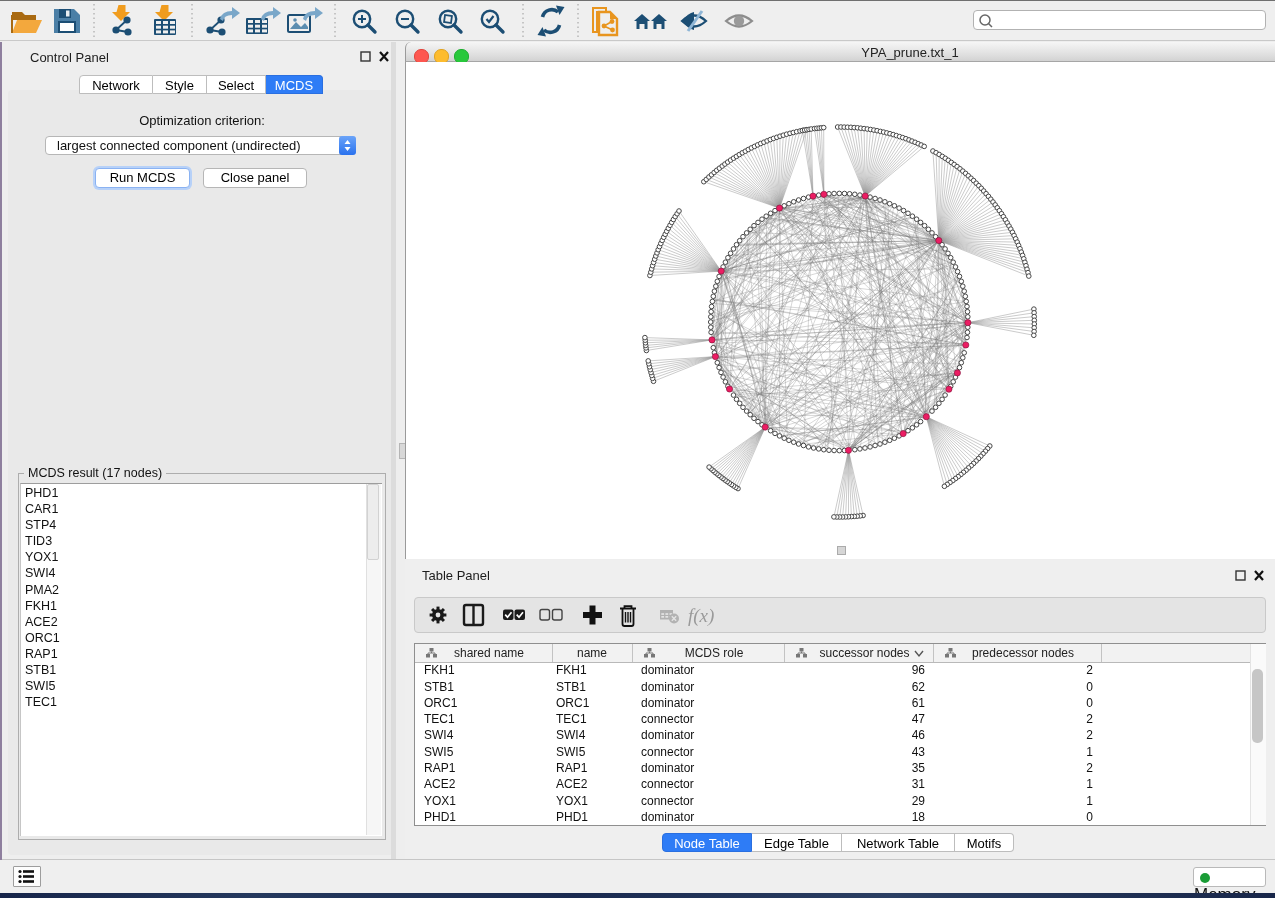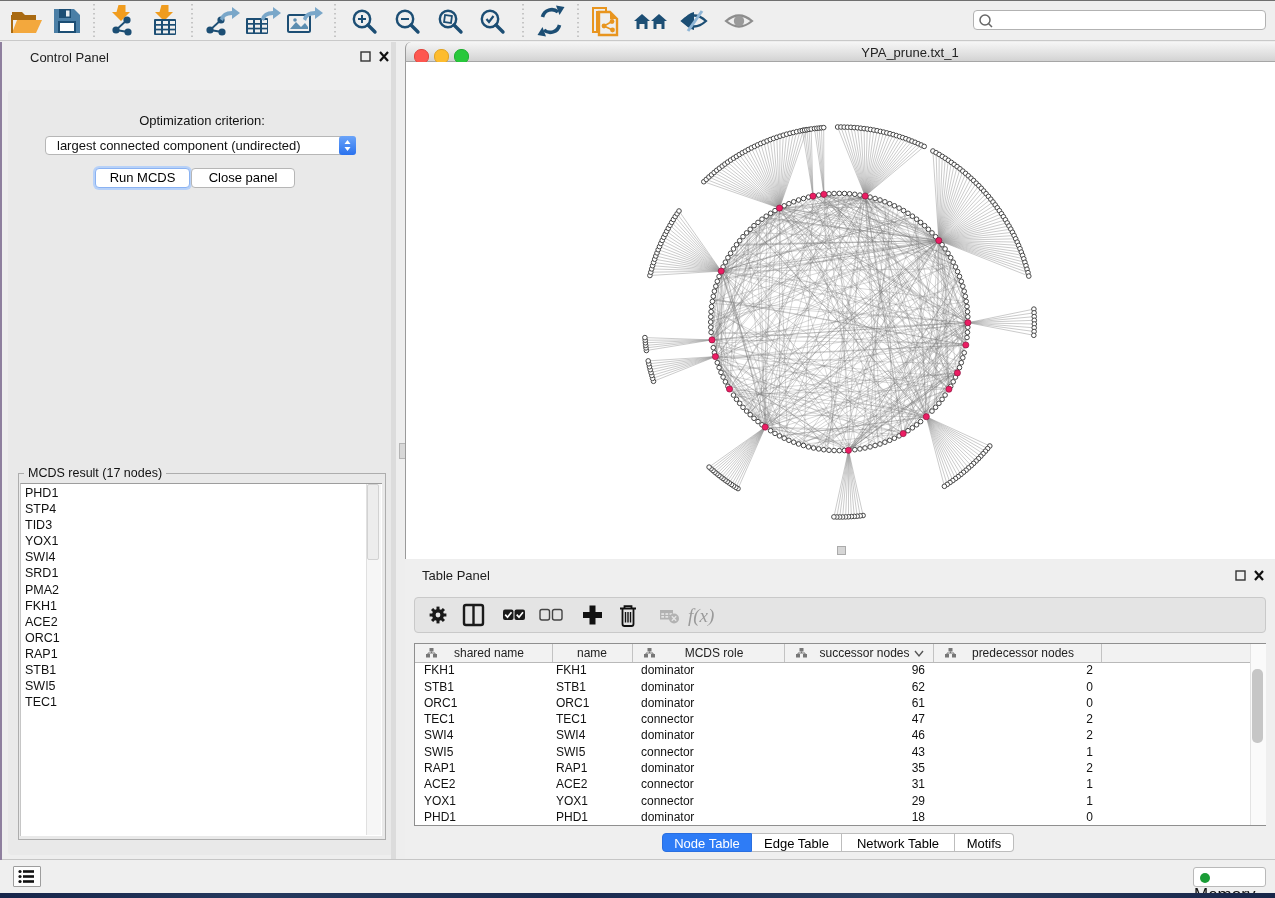--- a/index.html
+++ b/index.html
@@ -124,39 +124,45 @@
       <line x1="11.5" y1="11.5" x2="15" y2="15" stroke="#666" stroke-width="1.5"></line>
     </svg>
 
 <div style="position:absolute;left:0;top:42px;width:404px;height:818px;background:#eeeeee;">
   <div style="position:absolute;left:14px;top:8px;font-size:13px;color:#1d1d1d;margin-left:16px;">Control Panel</div>
   <svg width="30" height="14" style="position:absolute;left:360px;top:8px;">
     <rect x="1" y="2" width="9" height="9" fill="none" stroke="#333" stroke-width="1.4"></rect>
     <path d="M20 2 L28 11 M28 2 L20 11" stroke="#111" stroke-width="2.2"></path>
   </svg>
   <div style="position:absolute;left:8px;top:48px;width:385px;height:765px;background:#e9e9e9;border-radius:4px;"></div>
+  <div style="position:absolute;left:79px;top:33px;height:19px;display:flex;font-size:13px;">
+    <div style="width:72px;border:1px solid #bdbdbd;border-radius:4px 0 0 0;background:#fff;text-align:center;line-height:19px;">Network</div>
+    <div style="width:53px;border:1px solid #bdbdbd;border-left:none;background:#fff;text-align:center;line-height:19px;">Style</div>
+    <div style="width:58px;border:1px solid #bdbdbd;border-left:none;background:#fff;text-align:center;line-height:19px;">Select</div>
+    <div style="width:56px;border:1px solid #2a6fe0;border-left:none;border-radius:0 4px 0 0;background:#2e7cf6;color:#fff;text-align:center;line-height:19px;">MCDS</div>
+  </div>
   <div style="position:absolute;left:45px;top:94px;width:311px;height:19px;background:#fff;border:1px solid #b6b6b6;border-radius:4px;box-sizing:border-box;font-size:13px;color:#111;padding-left:11px;line-height:17px;">largest connected component (undirected)</div>
   <div style="position:absolute;left:0px;top:71px;width:404px;text-align:center;font-size:13px;color:#111;">Optimization criterion:</div>
   <div style="position:absolute;left:339px;top:94px;width:17px;height:19px;background:linear-gradient(#6ba4f9,#2a72ee);border-radius:3px;box-sizing:border-box;">
     <svg width="17" height="19">
           <path d="M8.5 4 l3 4 h-6 z M8.5 15 l-3 -4 h6 z" fill="#fff"></path>
         </svg>
   </div>
   <div style="position:absolute;left:95px;top:126px;width:95px;height:20px;background:#fff;border:1px solid #8ab2f2;border-radius:4px;box-shadow:0 0 0 2px #b7d1f8;box-sizing:border-box;text-align:center;line-height:18px;font-size:13px;">Run MCDS</div>
-  <div style="position:absolute;left:191px;top:126px;width:104px;height:20px;background:#fff;border:1px solid #b6b6b6;border-radius:4px;box-sizing:border-box;text-align:center;line-height:18px;font-size:13px;">Close panel</div>
+  <div style="position:absolute;left:203px;top:126px;width:104px;height:20px;background:#fff;border:1px solid #b6b6b6;border-radius:4px;box-sizing:border-box;text-align:center;line-height:18px;font-size:13px;">Close panel</div>
 
   <div style="position:absolute;left:18px;top:431px;width:366px;height:365px;border:1px solid #adadad;"></div>
   <div style="position:absolute;left:24px;top:424px;background:#e9e9e9;padding:0 4px;font-size:12.5px;color:#111;">MCDS result (17 nodes)</div>
   <div style="position:absolute;left:20px;top:441px;width:362px;height:353px;background:#fff;border-top:1px solid #9d9d9d;border-left:1px solid #c6c6c6;box-sizing:border-box;font-size:12.5px;color:#111;padding:2px 0 0 4px;">
         <div style="height:16.1px;">PHD1</div>
+        <div style="height:16.1px;">CAR1</div>
         <div style="height:16.1px;">STP4</div>
         <div style="height:16.1px;">TID3</div>
         <div style="height:16.1px;">YOX1</div>
         <div style="height:16.1px;">SWI4</div>
-        <div style="height:16.1px;">SRD1</div>
         <div style="height:16.1px;">PMA2</div>
         <div style="height:16.1px;">FKH1</div>
         <div style="height:16.1px;">ACE2</div>
         <div style="height:16.1px;">ORC1</div>
         <div style="height:16.1px;">RAP1</div>
         <div style="height:16.1px;">STB1</div>
         <div style="height:16.1px;">SWI5</div>
         <div style="height:16.1px;">TEC1</div>
       </div>
   <div style="position:absolute;left:366px;top:442px;width:14px;height:351px;background:#f6f6f6;border-left:1px solid #e0e0e0;"></div>

